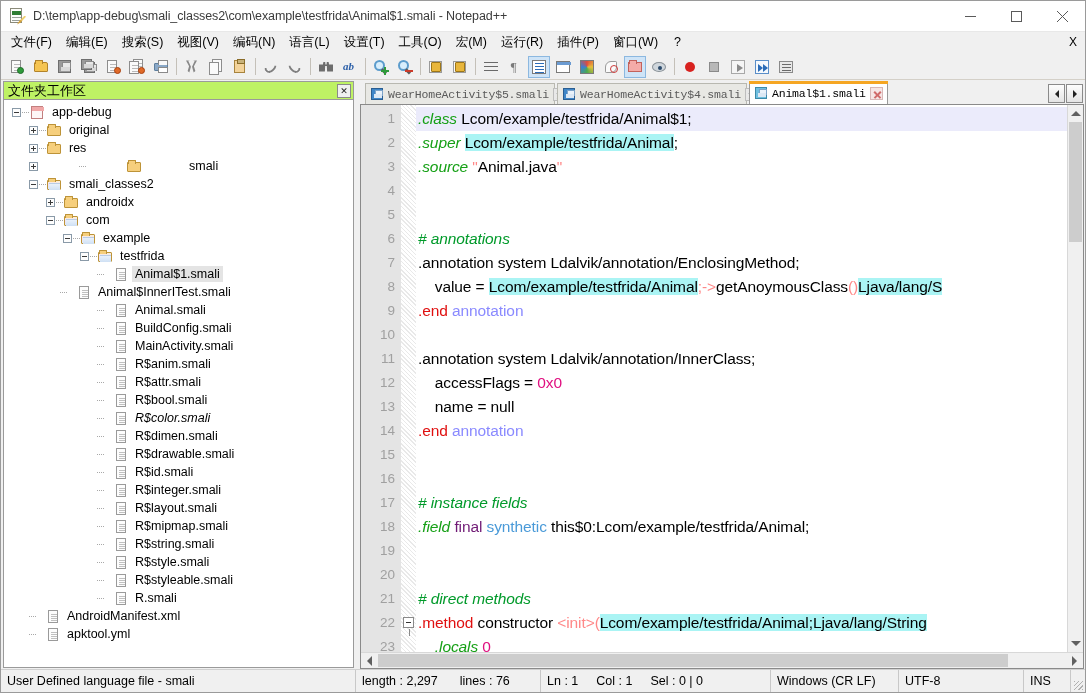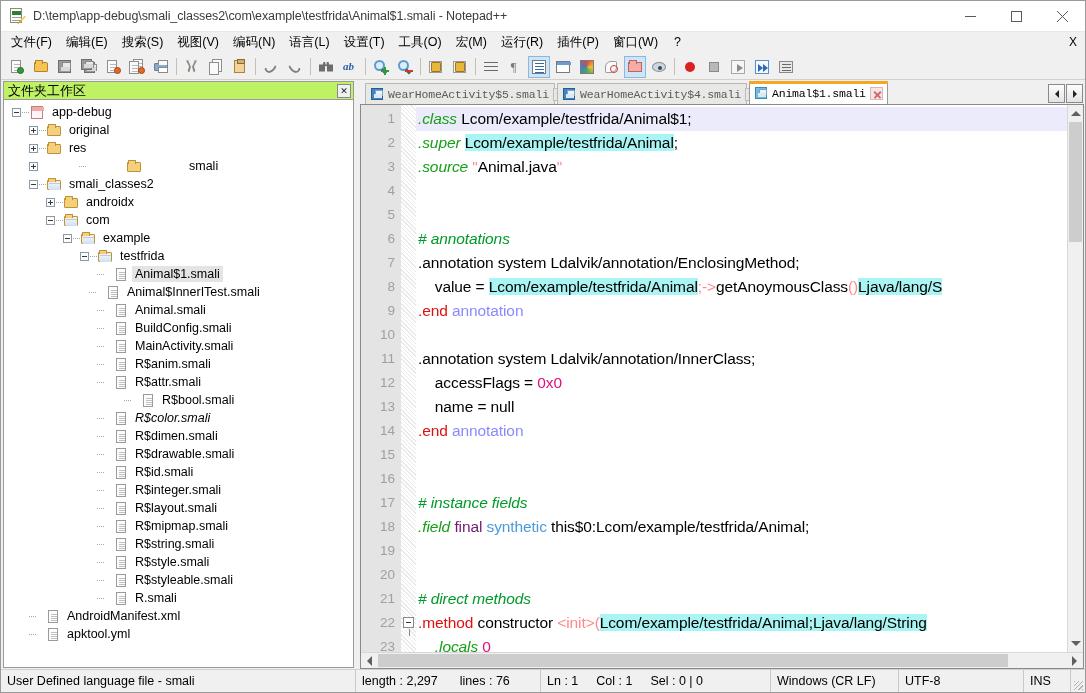--- a/index.html
+++ b/index.html
@@ -1016,21 +1016,21 @@
               <span class="tlabel">testfrida</span>
             </div>
             <div class="tnode selected" style="padding-left: 93px;">
               <span class="tdash"></span>
               <span class="tnoexp"></span>
               <span class="ticon-file">
                 <i class="dd"></i>
               </span>
               <span class="tlabel">Animal$1.smali</span>
             </div>
-            <div class="tnode" style="padding-left: 85px;">
+            <div class="tnode" style="padding-left: 56px;">
               <span class="tdash"></span>
               <span class="tnoexp"></span>
               <span class="ticon-file">
                 <i class="dd"></i>
               </span>
               <span class="tlabel">Animal$InnerITest.smali</span>
             </div>
             <div class="tnode" style="padding-left: 93px;">
               <span class="tdash"></span>
               <span class="tnoexp"></span>
@@ -1064,21 +1064,21 @@
               <span class="tlabel">R$anim.smali</span>
             </div>
             <div class="tnode" style="padding-left: 93px;">
               <span class="tdash"></span>
               <span class="tnoexp"></span>
               <span class="ticon-file">
                 <i class="dd"></i>
               </span>
               <span class="tlabel">R$attr.smali</span>
             </div>
-            <div class="tnode" style="padding-left: 120px;">
+            <div class="tnode" style="padding-left: 93px;">
               <span class="tdash"></span>
               <span class="tnoexp"></span>
               <span class="ticon-file">
                 <i class="dd"></i>
               </span>
               <span class="tlabel">R$bool.smali</span>
             </div>
             <div class="tnode" style="padding-left: 93px; font-style: italic;">
               <span class="tdash"></span>
               <span class="tnoexp"></span>

